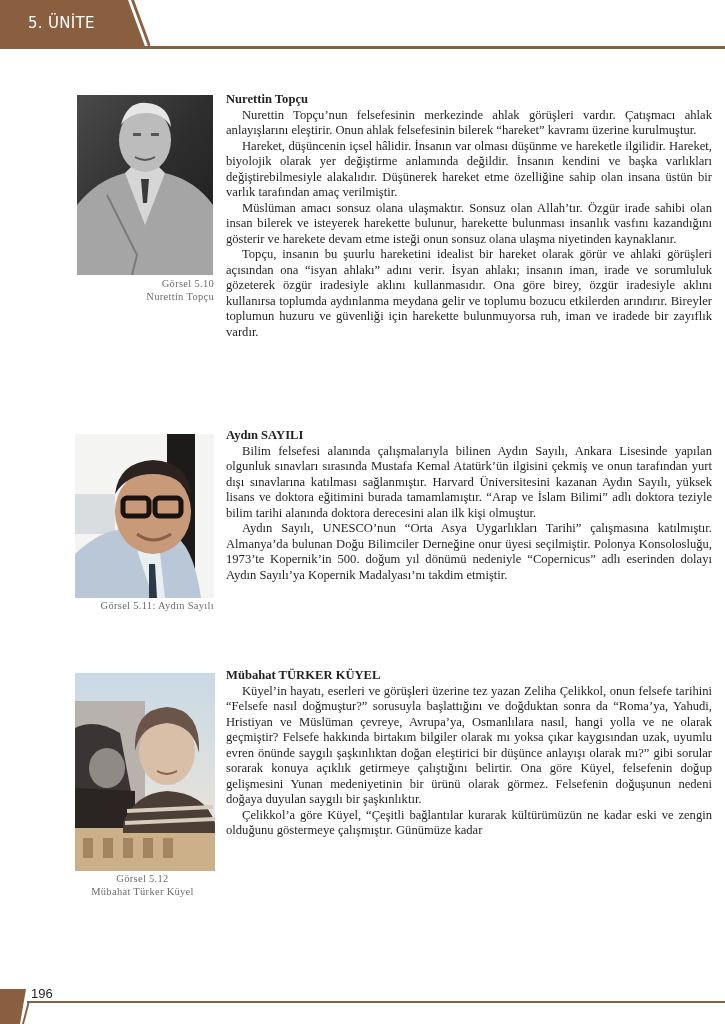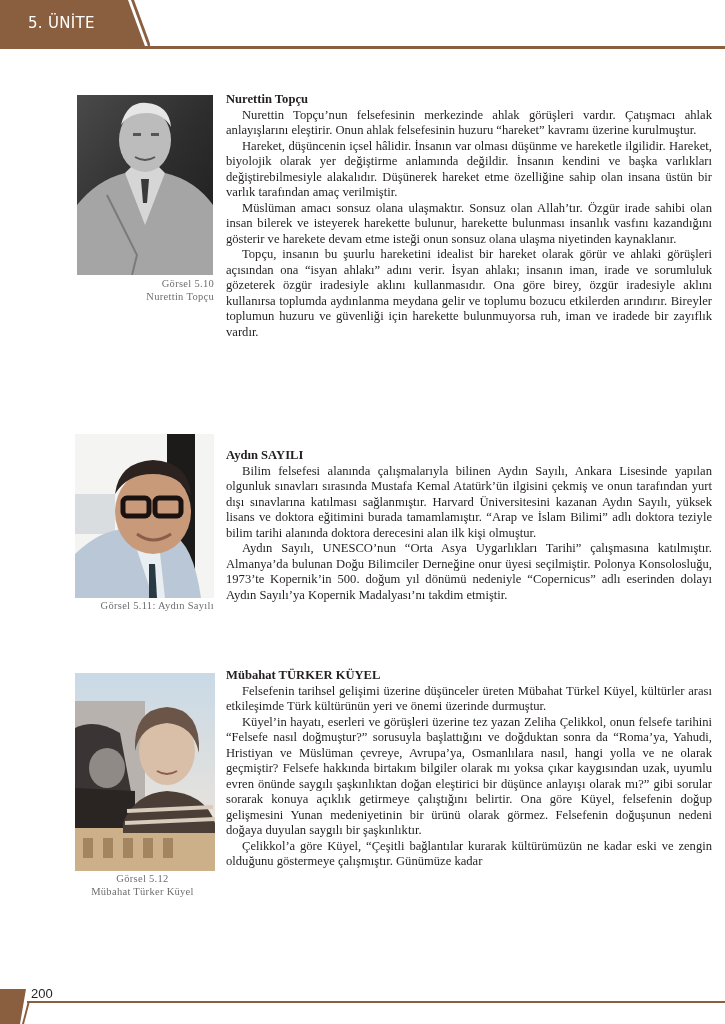--- a/index.html
+++ b/index.html
@@ -109,37 +109,36 @@
     <path d="M82,98 Q92,104 102,98" stroke="#8a5e48" stroke-width="2" fill="none"></path>
   </svg>
 </div>
 <div class="caption" style="left:70px; top:872px; width:145px;text-align:center;">
   <div>Görsel 5.12</div>
   <div>Mübahat Türker Küyel</div>
 </div>
 
 <div class="section" style="top:92px;">
   <h3>Nurettin Topçu</h3>
-  <p>Nurettin Topçu’nun felsefesinin merkezinde ahlak görüşleri vardır. Çatışmacı ahlak anlayışlarını eleştirir. Onun ahlak felsefesinin huzuru “hareket” kavramı üzerine kurulmuştur.</p>
+  <p>Nurettin Topçu’nun felsefesinin merkezinde ahlak görüşleri vardır. Çatışmacı ahlak anlayışlarını eleştirir. Onun ahlak felsefesinin bilerek “hareket” kavramı üzerine kurulmuştur.</p>
   <p>Hareket, düşüncenin içsel hâlidir. İnsanın var olması düşünme ve hareketle ilgilidir. Hareket, biyolojik olarak yer değiştirme anlamında değildir. İnsanın kendini ve başka varlıkları değiştirebilmesiyle alakalıdır. Düşünerek hareket etme özelliğine sahip olan insana üstün bir varlık tarafından amaç verilmiştir.</p>
   <p>Müslüman amacı sonsuz olana ulaşmaktır. Sonsuz olan Allah’tır. Özgür irade sahibi olan insan bilerek ve isteyerek harekette bulunur, harekette bulunması insanlık vasfını kazandığını gösterir ve harekete devam etme isteği onun sonsuz olana ulaşma niyetinden kaynaklanır.</p>
   <p>Topçu, insanın bu şuurlu hareketini idealist bir hareket olarak görür ve ahlaki görüşleri açısından ona “isyan ahlakı” adını verir. İsyan ahlakı; insanın iman, irade ve sorumluluk gözeterek özgür iradesiyle aklını kullanmasıdır. Ona göre birey, özgür iradesiyle aklını kullanırsa toplumda aydınlanma meydana gelir ve toplumu bozucu etkilerden arındırır. Bireyler toplumun huzuru ve güvenliği için harekette bulunmuyorsa ruh, iman ve iradede bir zayıflık vardır.</p>
 </div>
 
-<div class="section" style="top:448px;">
+<div class="section" style="top:428px;">
   <h3>Aydın SAYILI</h3>
   <p>Bilim felsefesi alanında çalışmalarıyla bilinen Aydın Sayılı, Ankara Lisesinde yapılan olgunluk sınavları sırasında Mustafa Kemal Atatürk’ün ilgisini çekmiş ve onun tarafından yurt dışı sınavlarına katılması sağlanmıştır. Harvard Üniversitesini kazanan Aydın Sayılı, yüksek lisans ve doktora eğitimini burada tamamlamıştır. “Arap ve İslam Bilimi” adlı doktora teziyle bilim tarihi alanında doktora derecesini alan ilk kişi olmuştur.</p>
   <p>Aydın Sayılı, UNESCO’nun “Orta Asya Uygarlıkları Tarihi” çalışmasına katılmıştır. Almanya’da bulunan Doğu Bilimciler Derneğine onur üyesi seçilmiştir. Polonya Konsolosluğu, 1973’te Kopernik’in 500. doğum yıl dönümü nedeniyle “Copernicus” adlı eserinden dolayı Aydın Sayılı’ya Kopernik Madalyası’nı takdim etmiştir.</p>
 </div>
 
 <div class="section" style="top:668px;">
   <h3>Mübahat TÜRKER KÜYEL</h3>
-  <p>Felsefenin tarihsel gelişimi üzerine düşünceler üreten Mübahat Türkel Küyel, kültürler arası etkileşimde Türk kültürünün yeri ve önemi üzerinde durmuştur.</p>
   <p>Küyel’in hayatı, eserleri ve görüşleri üzerine tez yazan Zeliha Çelikkol, onun felsefe tarihini “Felsefe nasıl doğmuştur?” sorusuyla başlattığını ve doğduktan sonra da “Roma’ya, Yahudi, Hristiyan ve Müslüman çevreye, Avrupa’ya, Osmanlılara nasıl, hangi yolla ve ne olarak geçmiştir? Felsefe hakkında birtakım bilgiler olarak mı yoksa çıkar kaygısından uzak, uyumlu evren önünde saygılı şaşkınlıktan doğan eleştirici bir düşünce anlayışı olarak mı?” gibi sorular sorarak konuya açıklık getirmeye çalıştığını belirtir. Ona göre Küyel, felsefenin doğup gelişmesini Yunan medeniyetinin bir ürünü olarak görmez. Felsefenin doğuşunun nedeni doğaya duyulan saygılı bir şaşkınlıktır.</p>
   <p>Çelikkol’a göre Küyel, “Çeşitli bağlantılar kurarak kültürümüzün ne kadar eski ve zengin olduğunu göstermeye çalışmıştır. Günümüze kadar</p>
 </div>
 
 <svg class="footer-shape" viewBox="0 0 40 40" width="40" height="40">
   <polygon points="0,5 26,5 20,40 0,40" fill="#8a5f3f"></polygon>
   <polygon points="28,17 30,17 24,40 22,40" fill="#8a5f3f"></polygon>
 </svg>
-<div class="page-number">200</div>
+<div class="page-number">196</div>
 <div class="footer-line"></div>
 
 </body></html>

